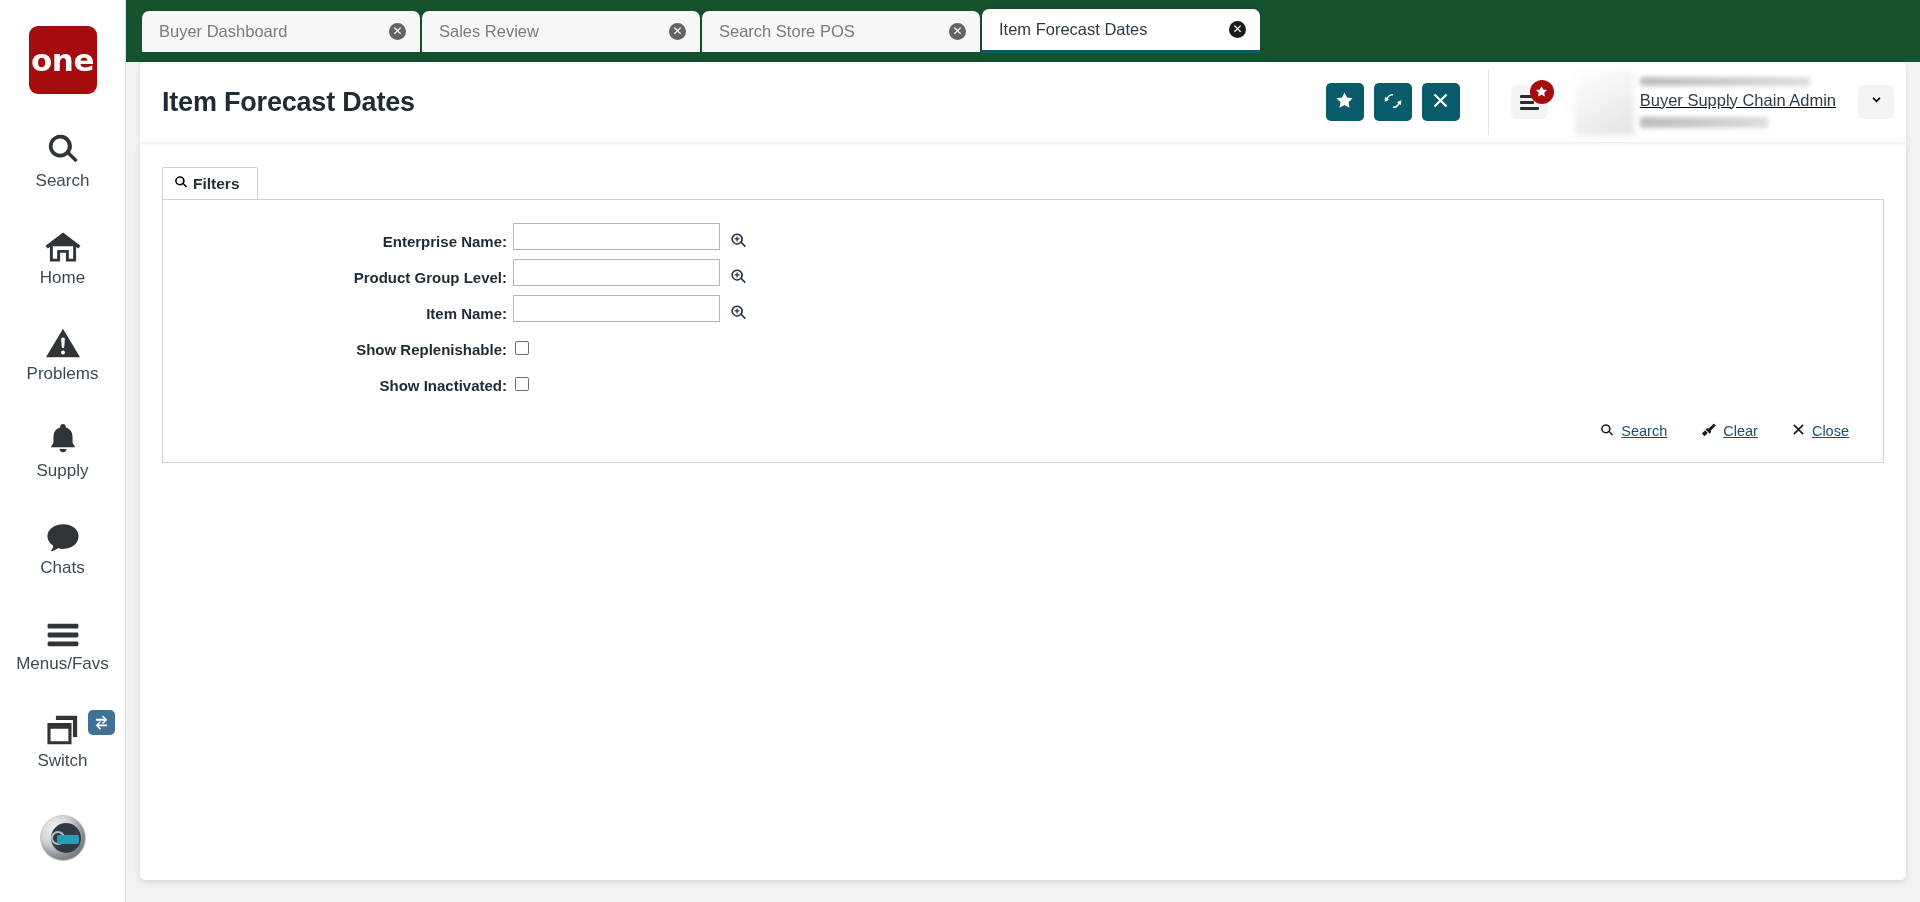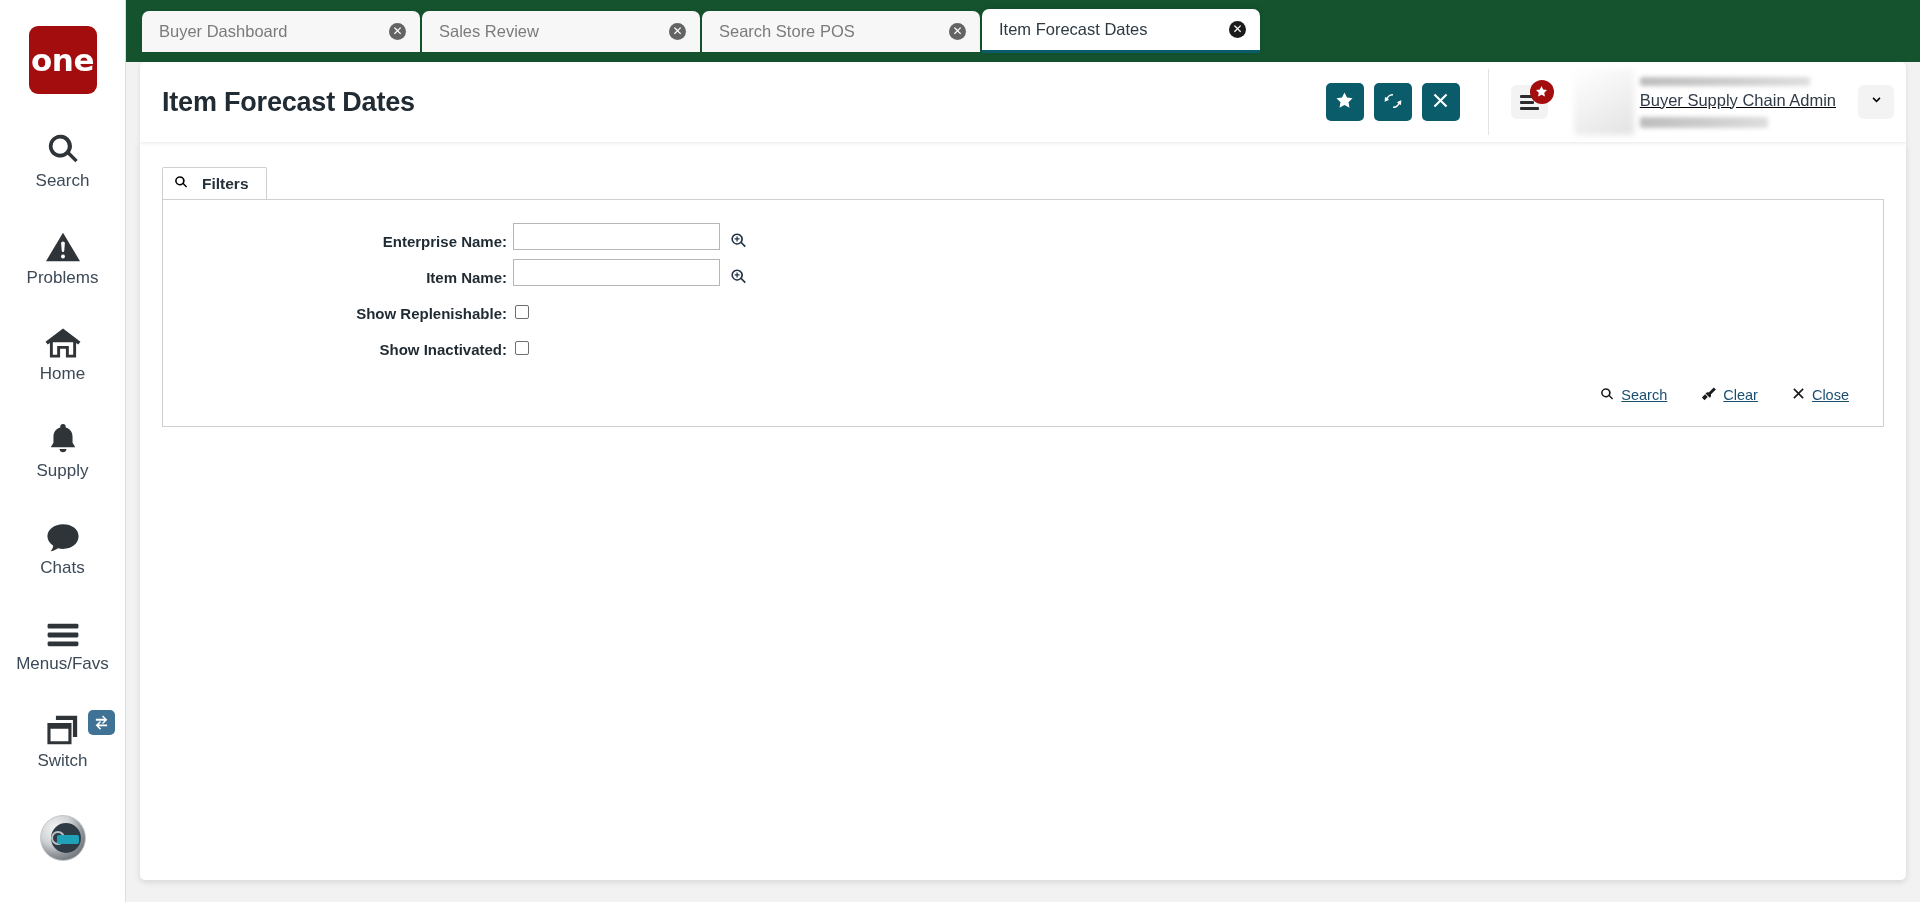--- a/index.html
+++ b/index.html
@@ -274,21 +274,21 @@
     flex: 1;
     box-shadow: 0 2px 6px rgba(0,0,0,0.12);
     padding: 24px 22px 0 22px;
     overflow: hidden;
   }
 
   
   .filters-tabhdr {
     display: inline-flex;
     align-items: center;
-    gap: 14px;
+    gap: 5px;
     border: 1px solid #cfcfcf;
     border-bottom: 1px solid #ffffff;
     background: #ffffff;
     padding: 7px 17px 6px 11px;
     position: relative;
     top: 1px;
     border-radius: 2px 2px 0 0;
     font-size: 15.5px;
     font-weight: bold;
     color: #24303a;
@@ -374,35 +374,35 @@
       <span class="ri-icon">
         <svg width="34" height="34" viewBox="0 0 24 24">
             <path d="M10 2a8 8 0 105.3 14l5.4 5.4 1.7-1.7-5.4-5.4A8 8 0 0010 2zm0 2.6a5.4 5.4 0 110 10.8 5.4 5.4 0 010-10.8z"></path>
           </svg>
       </span>
       <span class="ri-label">Search</span>
     </div>
 
     <div class="rail-item">
       <span class="ri-icon">
-        <svg width="34" height="32" viewBox="0 0 24 22">
-            <path d="M12 1L0 21h24L12 1zm0 6.2c.8 0 1.4.6 1.3 1.4l-.4 5c-.1.6-.5.9-.9.9s-.8-.3-.9-.9l-.4-5c-.1-.8.5-1.4 1.3-1.4zm0 9.1a1.4 1.4 0 110 2.8 1.4 1.4 0 010-2.8z"></path>
-          </svg>
-      </span>
-      <span class="ri-label">Problems</span>
-    </div>
-
-    <div class="rail-item">
-      <span class="ri-icon">
         <svg width="36" height="32" viewBox="0 0 24 22">
             <path d="M12 1L0 10.2l1.5 1.9L3 11v10h7v-6h4v6h7V11l1.5 1.1L24 10.2 12 1zm0 3.2l7 5.4V19h-3v-6H8v6H5V9.6l7-5.4z"></path>
             <path d="M12 2.2L1.2 10.4h21.6L12 2.2z"></path>
           </svg>
       </span>
       <span class="ri-label">Home</span>
+    </div>
+
+    <div class="rail-item">
+      <span class="ri-icon">
+        <svg width="34" height="32" viewBox="0 0 24 22">
+            <path d="M12 1L0 21h24L12 1zm0 6.2c.8 0 1.4.6 1.3 1.4l-.4 5c-.1.6-.5.9-.9.9s-.8-.3-.9-.9l-.4-5c-.1-.8.5-1.4 1.3-1.4zm0 9.1a1.4 1.4 0 110 2.8 1.4 1.4 0 010-2.8z"></path>
+          </svg>
+      </span>
+      <span class="ri-label">Problems</span>
     </div>
 
     <div class="rail-item">
       <span class="ri-icon">
         <svg width="30" height="34" viewBox="0 0 22 24">
             <path d="M11 1a2 2 0 00-2 2v.6C5.9 4.4 4 7 4 10.3v4.4L2 18h18l-2-3.3v-4.4C18 7 16.1 4.4 13 3.6V3a2 2 0 00-2-2zM8.4 19.3c.3 1.5 1.3 2.4 2.6 2.4s2.3-.9 2.6-2.4H8.4z"></path>
           </svg>
       </span>
       <span class="ri-label">Supply</span>
     </div>
@@ -559,20 +559,29 @@
         <div class="frow">
           <div class="flabel">Enterprise Name:</div>
           <input class="ftext" type="text" value="" style="">
           <span class="fpick">
             <svg width="17" height="17" viewBox="0 0 24 24">
                 <path d="M10 2a8 8 0 105.3 14l5.4 5.4 1.7-1.7-5.4-5.4A8 8 0 0010 2zm0 2.1a5.9 5.9 0 110 11.8 5.9 5.9 0 010-11.8zm-.9 2.2v2.6H6.5v1.8h2.6v2.6h1.8v-2.6h2.6V8.9h-2.6V6.3H9.1z"></path>
               </svg>
           </span>
         </div>
 
+        <div class="frow">
+          <div class="flabel">Product Group Level:</div>
+          <input class="ftext" type="text" value="" style="">
+          <span class="fpick">
+            <svg width="17" height="17" viewBox="0 0 24 24">
+                <path d="M10 2a8 8 0 105.3 14l5.4 5.4 1.7-1.7-5.4-5.4A8 8 0 0010 2zm0 2.1a5.9 5.9 0 110 11.8 5.9 5.9 0 010-11.8zm-.9 2.2v2.6H6.5v1.8h2.6v2.6h1.8v-2.6h2.6V8.9h-2.6V6.3H9.1z"></path>
+              </svg>
+          </span>
+        </div>
 
         <div class="frow">
           <div class="flabel">Item Name:</div>
           <input class="ftext" type="text" value="" style="">
           <span class="fpick">
             <svg width="17" height="17" viewBox="0 0 24 24">
                 <path d="M10 2a8 8 0 105.3 14l5.4 5.4 1.7-1.7-5.4-5.4A8 8 0 0010 2zm0 2.1a5.9 5.9 0 110 11.8 5.9 5.9 0 010-11.8zm-.9 2.2v2.6H6.5v1.8h2.6v2.6h1.8v-2.6h2.6V8.9h-2.6V6.3H9.1z"></path>
               </svg>
           </span>
         </div>

